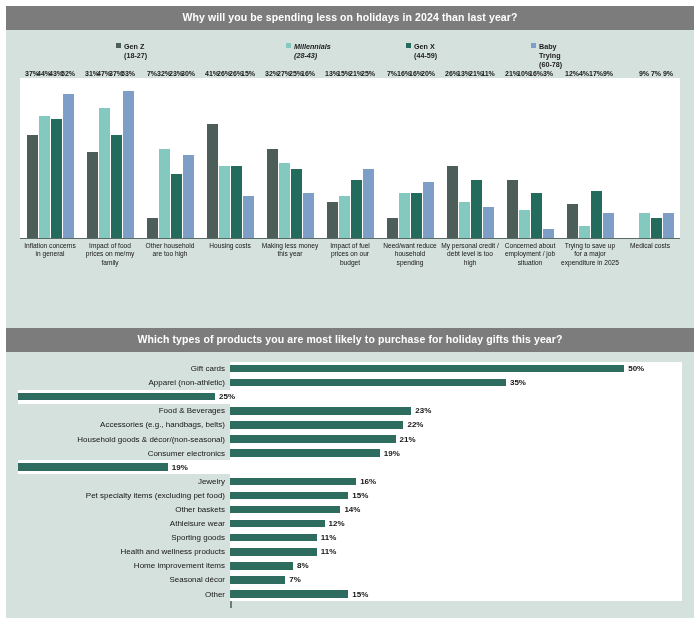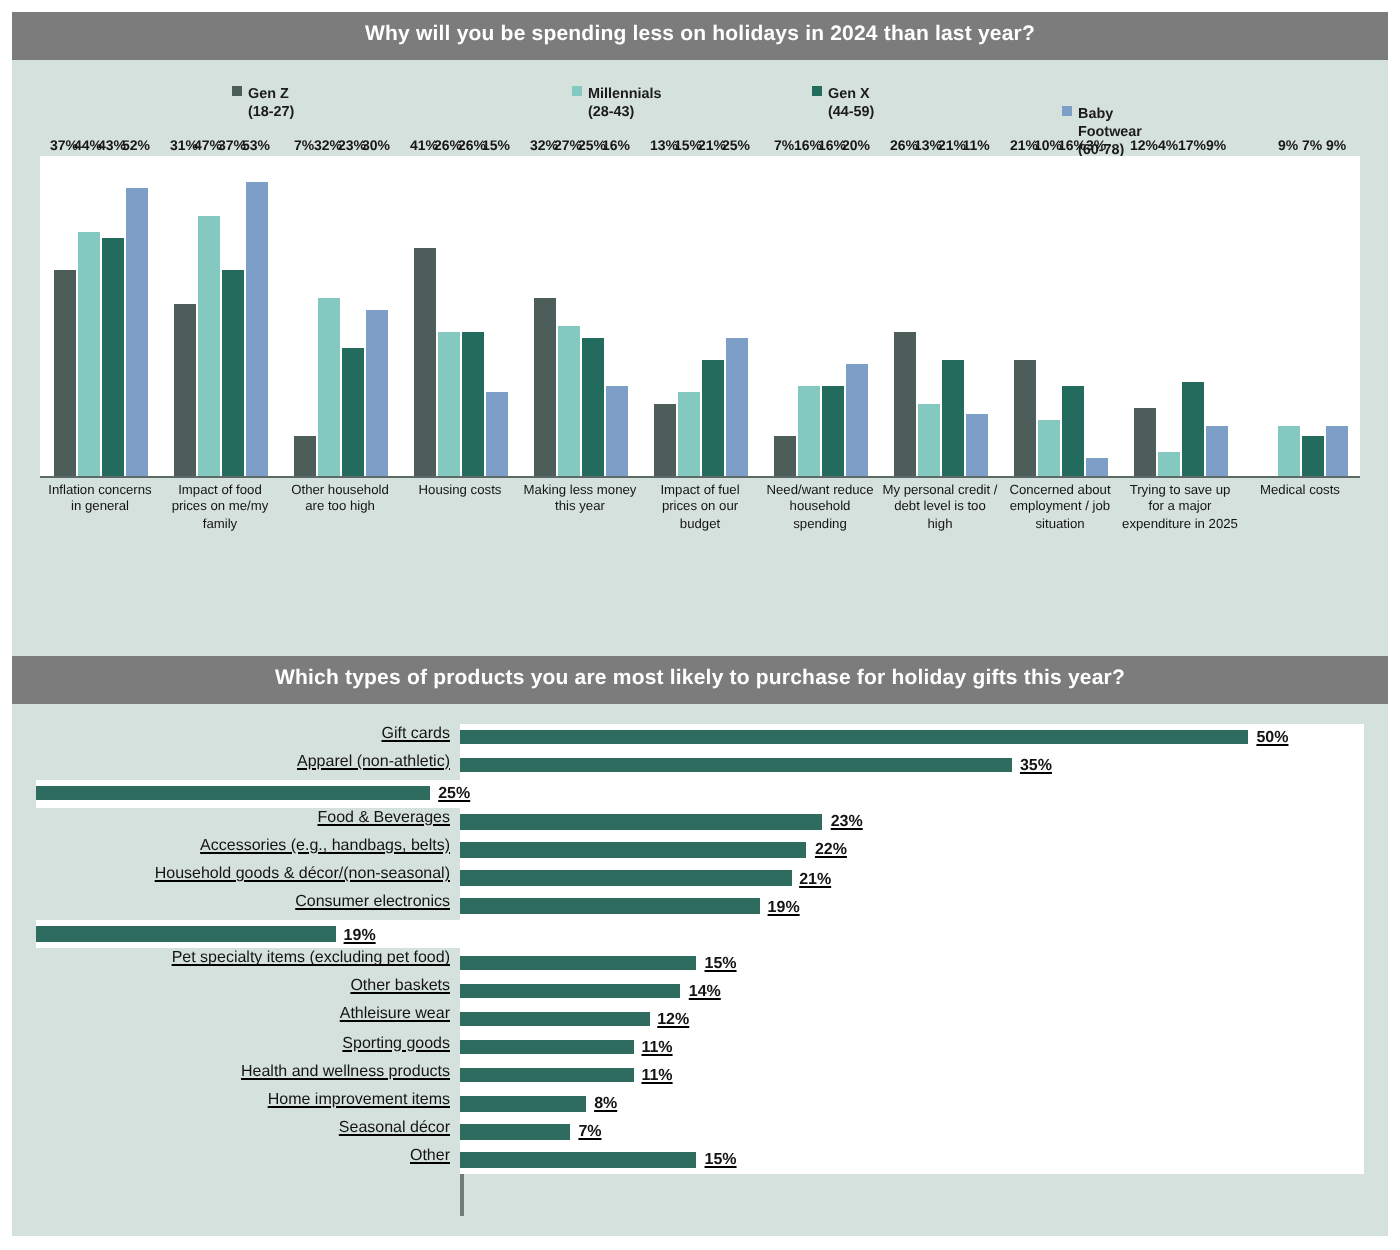--- a/index.html
+++ b/index.html
@@ -123,23 +123,22 @@
   }
 
   
   .plot2 {
     position: absolute;
     left: 12px; top: 10px;
     width: 664px; height: 246px;
   }
   .hrow {
     display: flex;
-    align-items: flex-start;
+    align-items: center;
     height: 14.1px;
-    text-decoration: underline;
   }
   .hlabel {
     width: 212px;
     text-align: right;
     padding-right: 5px;
     font-size: 8px;
     color: #141414;
     white-space: nowrap;
     overflow: visible;
   }
@@ -173,23 +172,23 @@
 <body>
 
 <div class="page">
 
   <section class="panel" id="panel-top">
     <div class="panel-header">Why will you be spending less on holidays in 2024 than last year?</div>
     <div class="panel-body">
 
       <div class="legend" id="legend-root">
           <div class="legend-item" style="left: 110px; top: 4px;"><span class="legend-swatch" style="background: rgb(77, 94, 90);"></span><span>Gen Z</span><span class="legend-sub">(18-27)</span></div>
-          <div class="legend-item" style="left: 280px; top: 4px;"><span class="legend-swatch" style="background: rgb(132, 201, 192);"></span><span>Millennials</span><span class="legend-sub">(28-43)</span></div>
+          <div class="legend-item" style="left: 280px; top: 4px; font-style: italic;"><span class="legend-swatch" style="background: rgb(132, 201, 192);"></span><span>Millennials</span><span class="legend-sub">(28-43)</span></div>
           <div class="legend-item" style="left: 400px; top: 4px;"><span class="legend-swatch" style="background: rgb(34, 107, 93);"></span><span>Gen X</span><span class="legend-sub">(44-59)</span></div>
-          <div class="legend-item" style="left: 525px; top: 14px;"><span class="legend-swatch" style="background: rgb(125, 159, 199);"></span><span>Baby</span><span class="legend-sub">Footwear</span><span class="legend-sub">(60-78)</span></div>
+          <div class="legend-item" style="left: 525px; top: 4px;"><span class="legend-swatch" style="background: rgb(125, 159, 199);"></span><span>Baby</span><span class="legend-sub">Trying</span><span class="legend-sub">(60-78)</span></div>
         </div>
 
       <div class="plot1"></div>
       <div class="groups" id="groups-root">
           <div class="group">
             <div class="bar-wrap">
               <div class="bar" title="Gen Z (18-27): 37%" style="height: 102.069px; background: rgb(77, 94, 90);">
                 <span class="bar-label">37%</span>
               </div>
             </div>
@@ -497,20 +496,27 @@
               <span class="hval">19%</span>
             </div>
           </div>
           <div class="hrow">
             <div class="htrack">
               <div class="hbar" title="Footwear: 19%" style="width: 149.808px; background: rgb(47, 108, 96);"></div>
               <span class="hval">19%</span>
             </div>
           </div>
           <div class="hrow">
+            <div class="hlabel">Jewelry</div>
+            <div class="htrack">
+              <div class="hbar" title="Jewelry: 16%" style="width: 126.154px; background: rgb(47, 108, 96);"></div>
+              <span class="hval">16%</span>
+            </div>
+          </div>
+          <div class="hrow">
             <div class="hlabel">Pet specialty items (excluding pet food)</div>
             <div class="htrack">
               <div class="hbar" title="Pet specialty items (excluding pet food): 15%" style="width: 118.269px; background: rgb(47, 108, 96);"></div>
               <span class="hval">15%</span>
             </div>
           </div>
           <div class="hrow">
             <div class="hlabel">Other baskets</div>
             <div class="htrack">
               <div class="hbar" title="Gift baskets: 14%" style="width: 110.385px; background: rgb(47, 108, 96);"></div>

